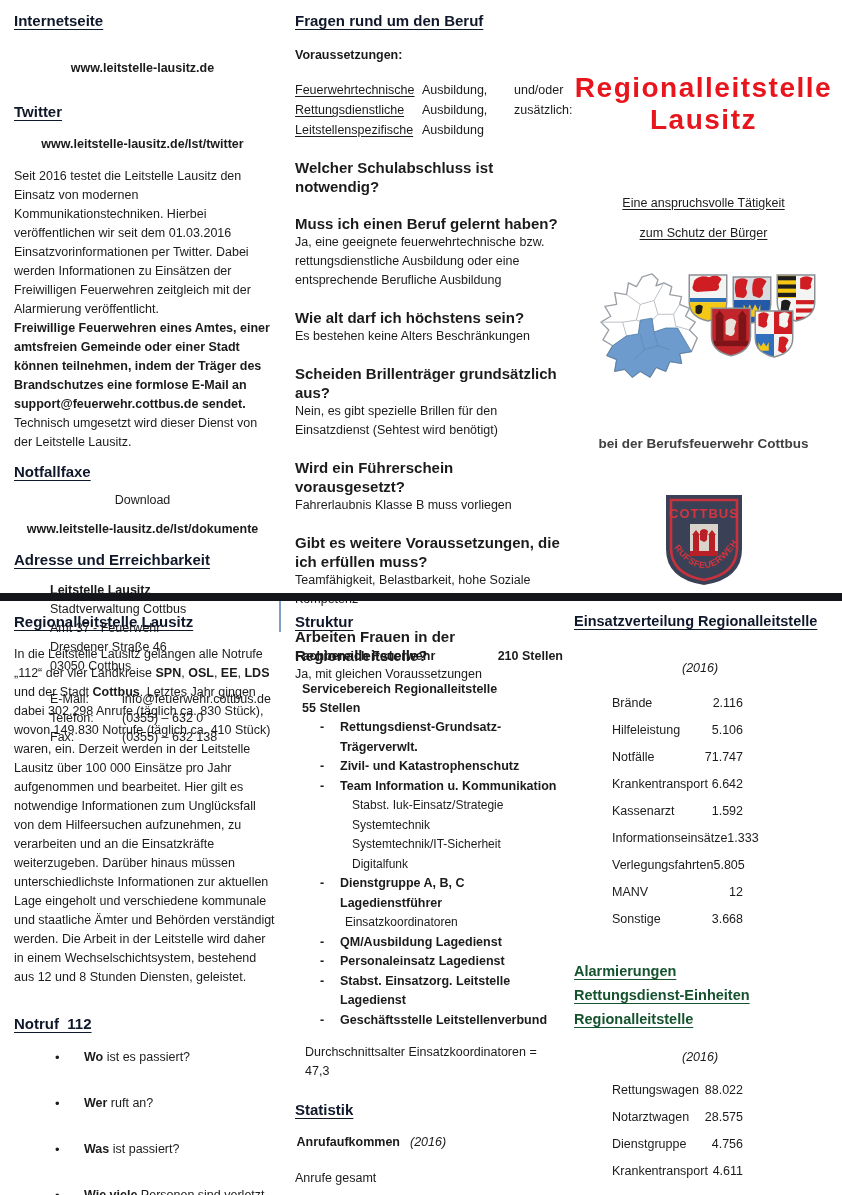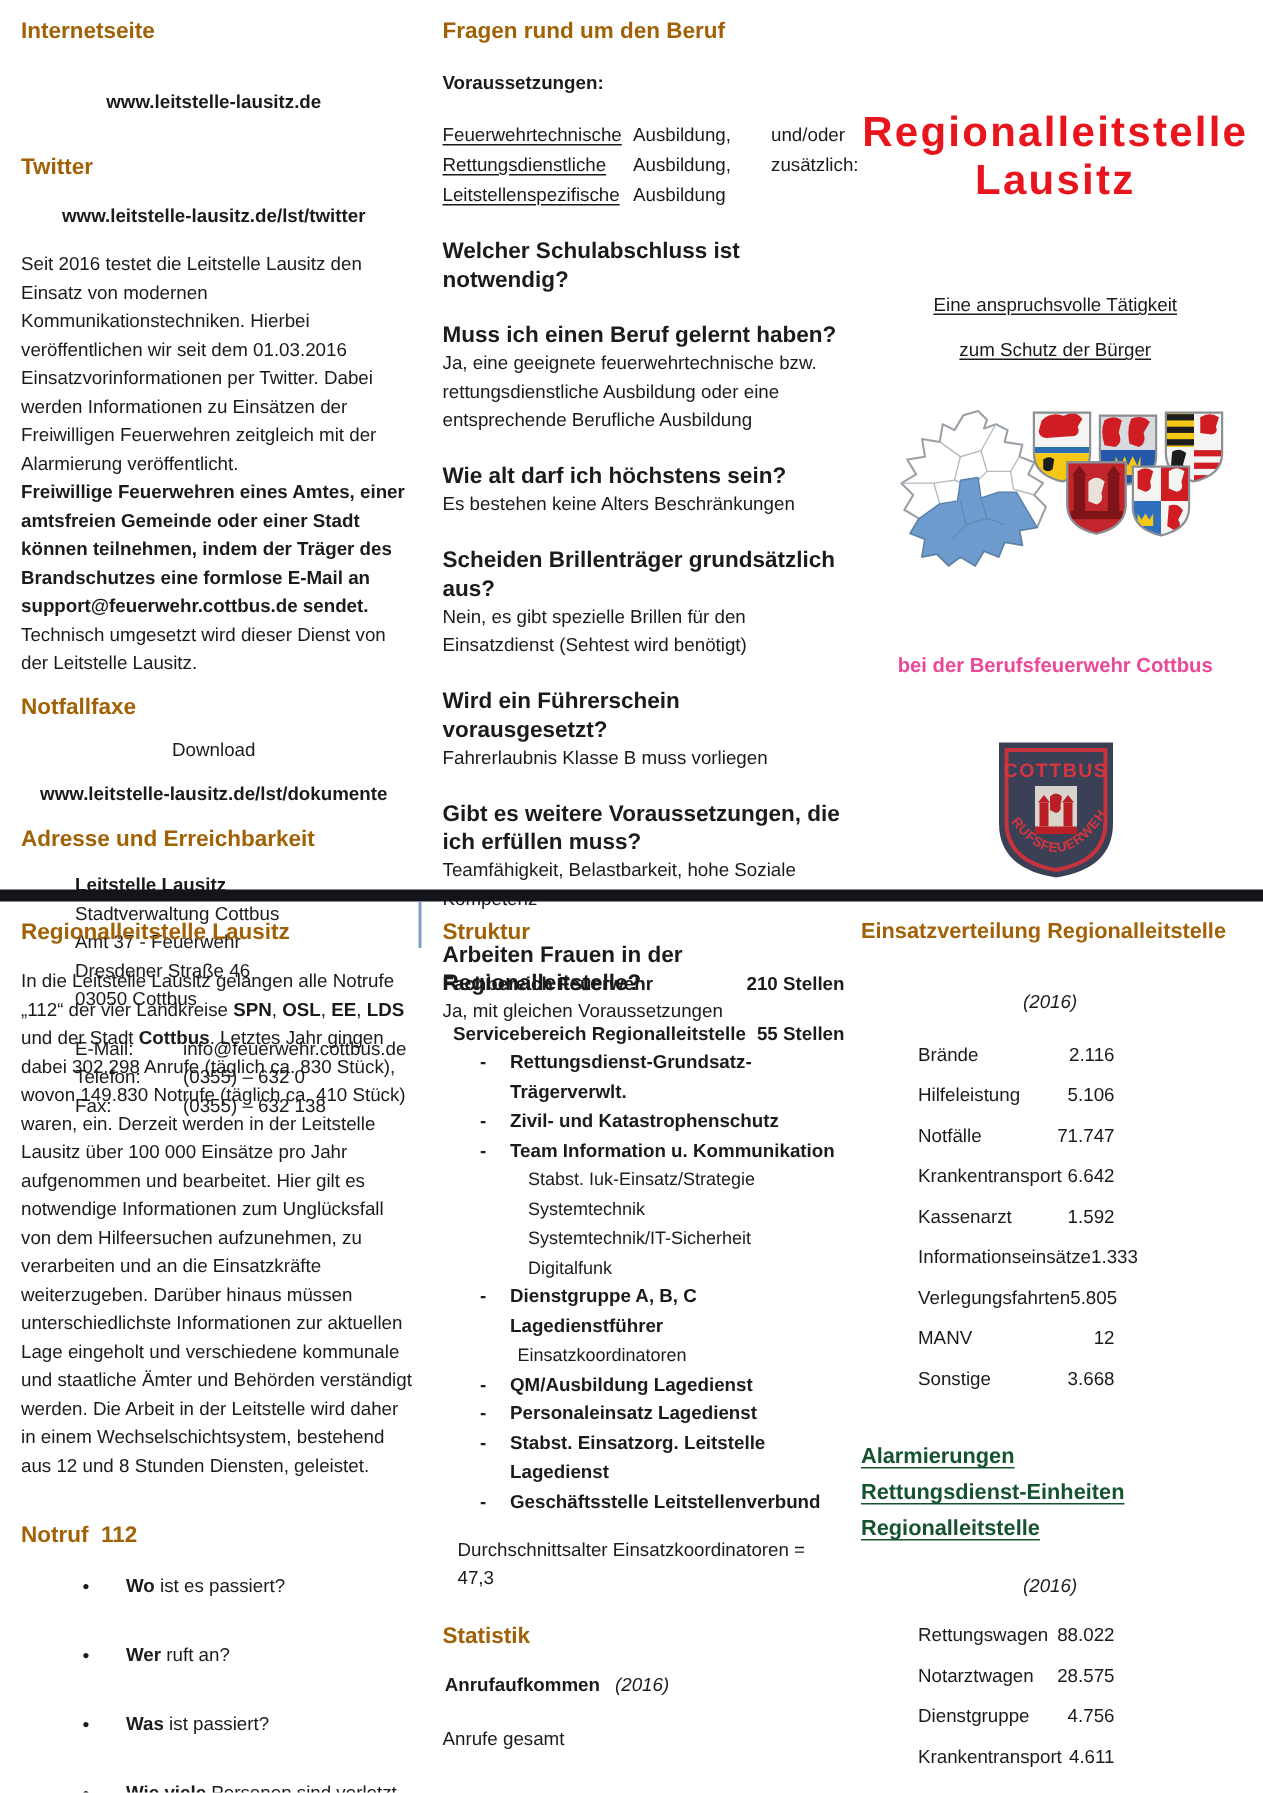--- a/index.html
+++ b/index.html
@@ -2,21 +2,21 @@
 <html lang="de"><head>
 <meta charset="utf-8">
 <style>
   html,body{margin:0;padding:0;}
   body{
     width:842px;height:1195px;background:#ffffff;position:relative;overflow:hidden;
     font-family:"Liberation Sans",sans-serif;color:#1b1b1b;
     -webkit-font-smoothing:antialiased;
   }
   .col{position:absolute;}
-  .h{color:#a16207;font-weight:bold;font-size:15px;text-underline-offset:3px;}
+  .h{color:#0f172a;font-weight:bold;font-size:15px;text-decoration:underline;text-underline-offset:3px;}
   .h-sm{color:#14532d;font-weight:bold;font-size:14.5px;text-decoration:underline;text-underline-offset:3px;line-height:24px;}
   .body,.rich{font-size:12.5px;line-height:19px;}
   .bold{font-weight:bold;}
   .it{font-style:italic;}
   .ctr{text-align:center;}
   .pre{white-space:pre;}
   .u{text-decoration:underline;text-underline-offset:2px;}
   .rich span{font-weight:normal;}
   .rich span.bold{font-weight:bold;}
   
@@ -38,21 +38,21 @@
   .kvwrap{margin-left:38px;width:131px;}
   .kv{display:flex;justify-content:space-between;font-size:12.5px;line-height:19px;margin-bottom:8px;}
   .kv .v{white-space:nowrap;}
   
   ul.notruf{list-style:none;margin:16px 0 0 0;padding:0 0 0 41px;width:212px;}
   ul.notruf li{position:relative;padding-left:29px;margin-bottom:27px;font-size:12.5px;line-height:19px;}
   ul.notruf li::before{content:"•";position:absolute;left:0;top:0;font-size:13px;}
   .divider{position:absolute;left:0;width:842px;background:#14151a;}
   .vline{position:absolute;background:#7f9fc4;}
   .title{color:#e8151c;font-weight:bold;font-size:28px;line-height:32px;letter-spacing:1.5px;text-align:center;}
-  .tagline{color:#ec4899;font-weight:bold;font-size:13.5px;text-align:center;}
+  .tagline{color:#404040;font-weight:bold;font-size:13.5px;text-align:center;}
   .qa-q{font-weight:bold;font-size:15px;line-height:19px;}
   .qa-a{font-size:12.5px;line-height:19px;}
   .qa-item{margin-top:18px;}
 </style>
 </head>
 <body>
 
 <div class="col" style="left:14px;top:12px;width:257px;">
   <div class="h">Internetseite</div>
   <div class="body bold ctr" style="margin-top:30px;">www.leitstelle-lausitz.de</div>
@@ -284,21 +284,21 @@
 
   </ul>
 </div>
 
 <div class="col" style="left:295px;top:613px;width:268px;">
   <div class="h">Struktur</div>
   <div class="split" style="margin-top:17px;">
     <span>Fachbereich Feuerwehr</span>
     <span>210 Stellen</span>
   </div>
-  <div class="split" style="margin-top:14px;padding-left:7px;">
+  <div class="split" style="margin-top:14px;padding-left:7px;flex-direction:column;">
     <span>Servicebereich Regionalleitstelle</span>
     <span>55 Stellen</span>
   </div>
   <div>
     <div class="srow">
         <span class="dash">-</span>
         <span class="lab1">Rettungsdienst-Grundsatz-Trägerverwlt.</span>
       </div>
     <div class="srow">
         <span class="dash">-</span>

